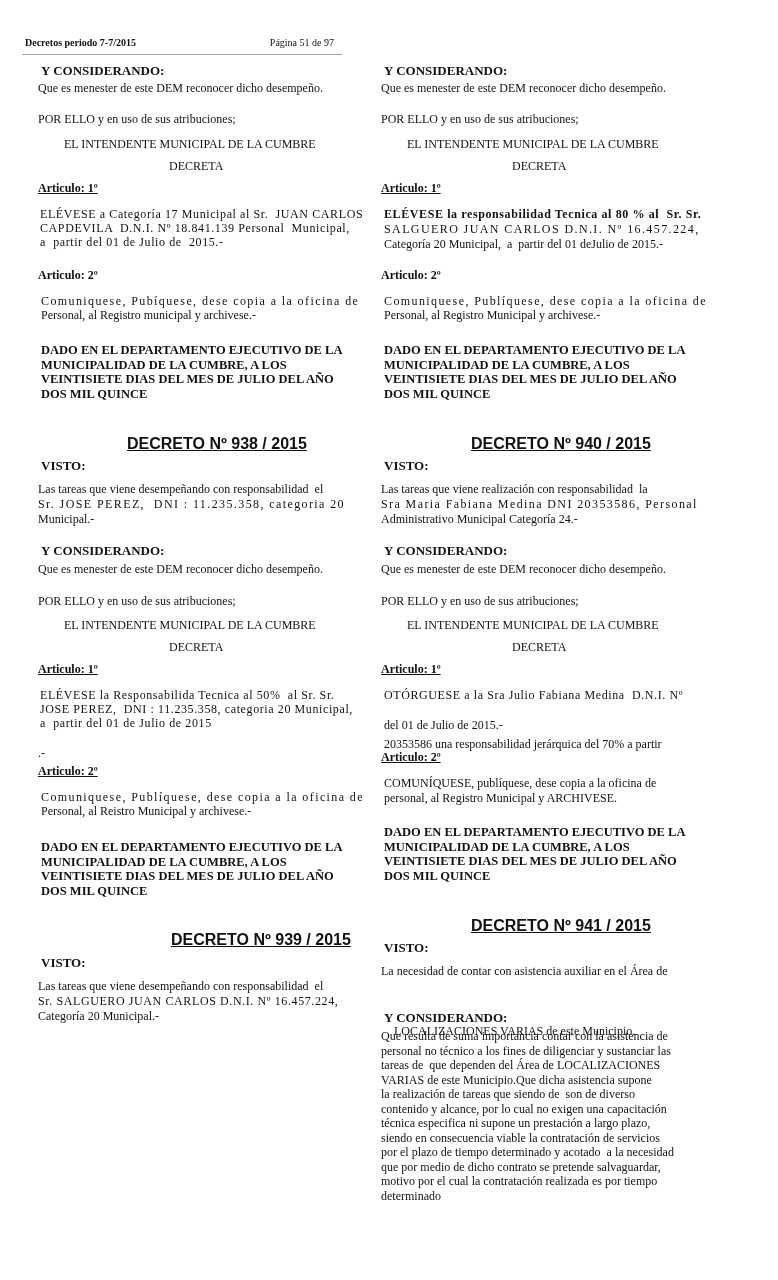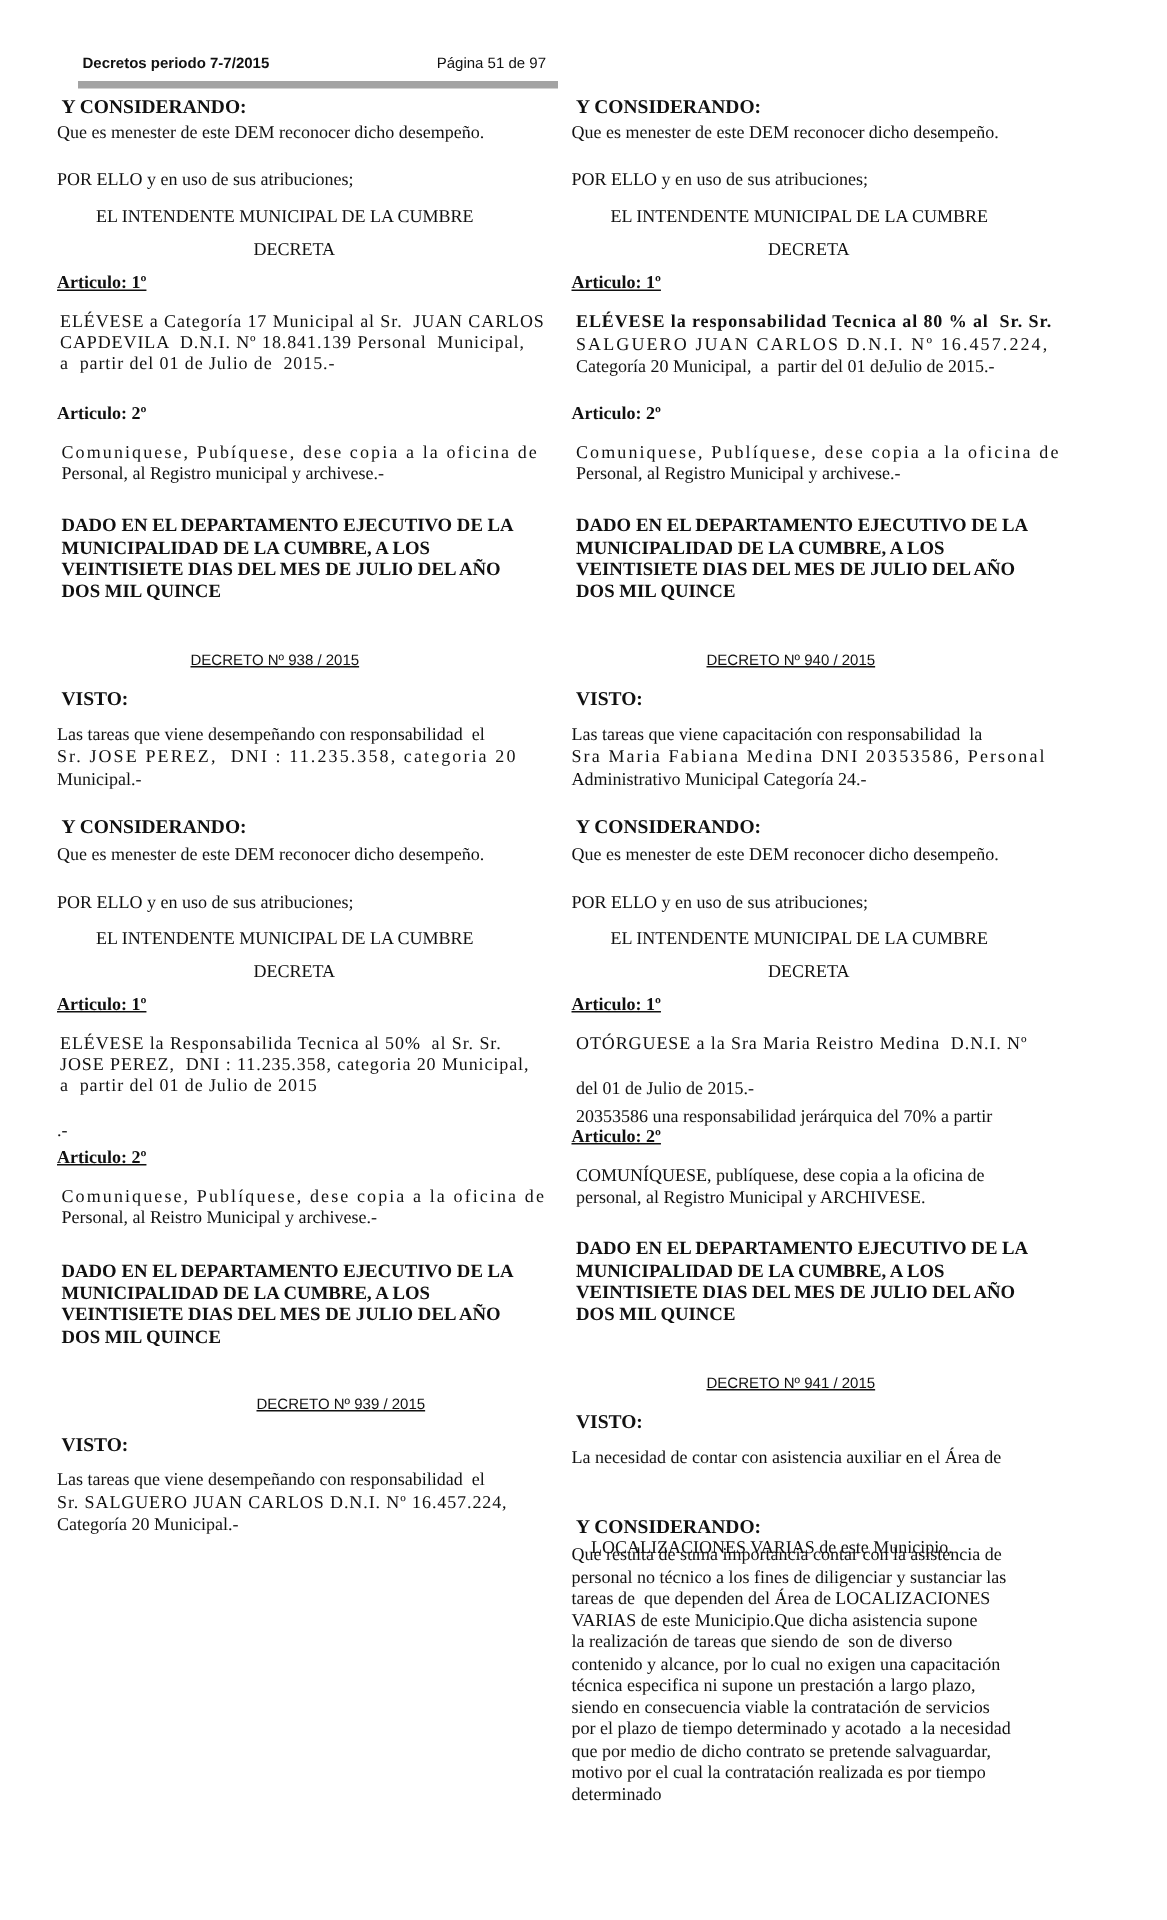--- a/index.html
+++ b/index.html
@@ -1,23 +1,23 @@
 <!DOCTYPE html>
 <html><head>
 <meta charset="utf-8">
 <style>
   html, body { margin:0; padding:0; background:#ffffff; }
   body { width:778px; height:1280px; position:relative; overflow:hidden; color:#111; font-family:"Liberation Serif", serif; }
-  .hdr { position:absolute; left:52px; top:36px; width:320px; height:18px; border-bottom:5px solid #a3a3a3; font-family:Liberation Sans, sans-serif; font-size:10px; }
+  .hdr { position:absolute; left:22px; top:36px; width:320px; height:18px; border-bottom:1px solid #a3a3a3; font-family:Liberation Serif, serif; font-size:10px; }
   .hdr .l { position:absolute; left:3px; top:1px; font-weight:bold; }
   .hdr .r { position:absolute; right:8px; top:1px; }
   .t { position:absolute; font-size:12px; line-height:14px; white-space:pre; }
   .b { font-weight:bold; }
   .u { text-decoration:underline; font-weight:bold; }
-  .dec { position:absolute; font-family:"Liberation Sans", sans-serif; font-weight:normal; font-size:10px; text-decoration:underline; }
+  .dec { position:absolute; font-family:"Liberation Sans", sans-serif; font-weight:bold; font-size:16px; text-decoration:underline; }
   .dado { position:absolute; font-weight:bold; font-size:12.5px; line-height:14.5px; white-space:pre; }
   .sp { letter-spacing:1.4px; }
   .sp2 { letter-spacing:0.6px; }
 </style>
 </head>
 <body>
 
 <div class="hdr">
   <span class="l">Decretos periodo 7-7/2015</span>
   <span class="r">Página 51 de 97</span>
@@ -84,30 +84,30 @@
   <div class="t b" style="left:381px;top:268px;">Articulo: 2º</div>
   <div class="t sp" style="left:384px;top:294px;">Comuniquese, Publíquese, dese copia a la oficina de</div>
   <div class="t" style="left:384px;top:308px;">Personal, al Registro Municipal y archivese.-</div>
   <div class="dado" style="left:384px;top:343px;">DADO EN EL DEPARTAMENTO EJECUTIVO DE LA
 MUNICIPALIDAD DE LA CUMBRE, A LOS
 VEINTISIETE DIAS DEL MES DE JULIO DEL AÑO
 DOS MIL QUINCE</div>
 
   <div class="dec" style="left:471px;top:435px;">DECRETO Nº 940 / 2015</div>
   <div class="t b" style="left:384px;top:459px;font-size:13px;">VISTO:</div>
-  <div class="t" style="left:381px;top:482px;">Las tareas que viene capacitación con responsabilidad  la</div>
+  <div class="t" style="left:381px;top:482px;">Las tareas que viene realización con responsabilidad  la</div>
   <div class="t sp" style="left:381px;top:497px;">Sra Maria Fabiana Medina DNI 20353586, Personal</div>
   <div class="t" style="left:381px;top:512px;">Administrativo Municipal Categoría 24.-</div>
   <div class="t b" style="left:384px;top:544px;font-size:13px;">Y CONSIDERANDO:</div>
   <div class="t" style="left:381px;top:562px;">Que es menester de este DEM reconocer dicho desempeño.</div>
   <div class="t" style="left:381px;top:594px;">POR ELLO y en uso de sus atribuciones;</div>
   <div class="t" style="left:407px;top:618px;">EL INTENDENTE MUNICIPAL DE LA CUMBRE</div>
   <div class="t" style="left:512px;top:640px;">DECRETA</div>
   <div class="t u" style="left:381px;top:662px;">Articulo: 1º</div>
-  <div class="t sp2" style="left:384px;top:688px;">OTÓRGUESE a la Sra Maria Reistro Medina  D.N.I. Nº</div>
+  <div class="t sp2" style="left:384px;top:688px;">OTÓRGUESE a la Sra Julio Fabiana Medina  D.N.I. Nº</div>
   <div class="t" style="left:384px;top:703px;margin-top:34px;">20353586 una responsabilidad jerárquica del 70% a partir</div>
   <div class="t" style="left:384px;top:718px;">del 01 de Julio de 2015.-</div>
   <div class="t u" style="left:381px;top:750px;">Articulo: 2º</div>
   <div class="t" style="left:384px;top:776px;">COMUNÍQUESE, publíquese, dese copia a la oficina de</div>
   <div class="t" style="left:384px;top:791px;">personal, al Registro Municipal y ARCHIVESE.</div>
   <div class="dado" style="left:384px;top:825px;">DADO EN EL DEPARTAMENTO EJECUTIVO DE LA
 MUNICIPALIDAD DE LA CUMBRE, A LOS
 VEINTISIETE DIAS DEL MES DE JULIO DEL AÑO
 DOS MIL QUINCE</div>
 

